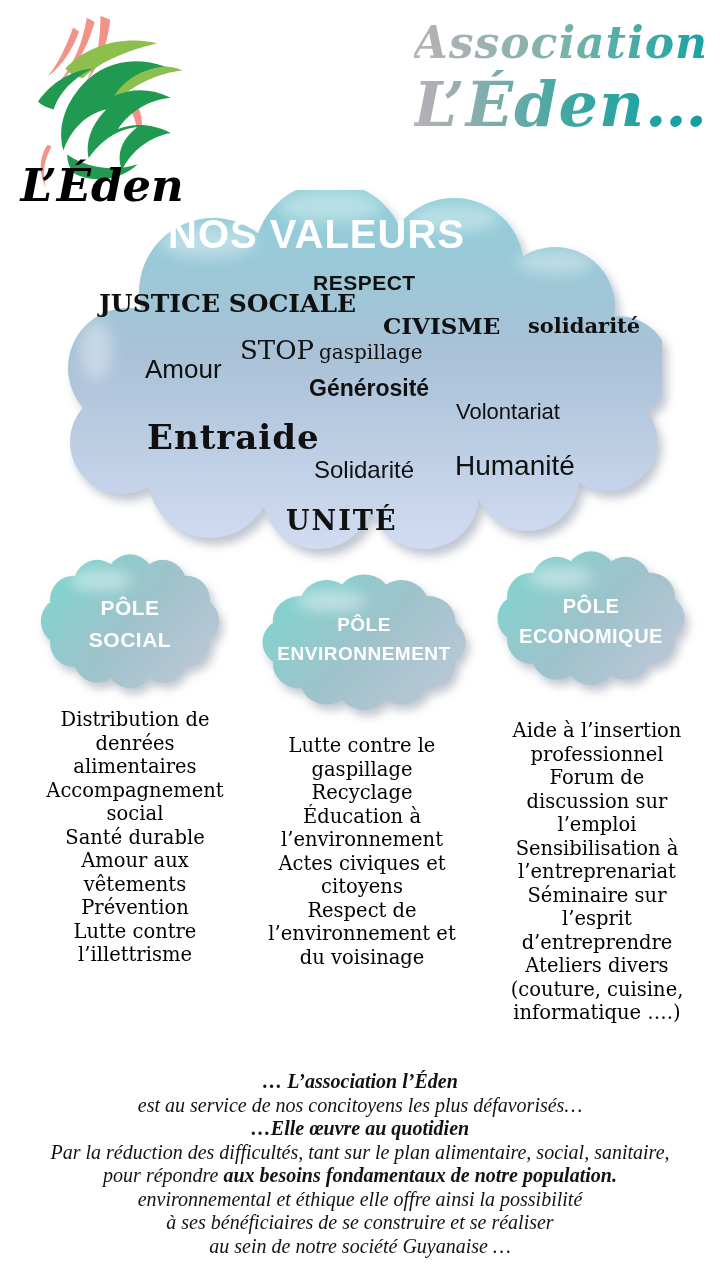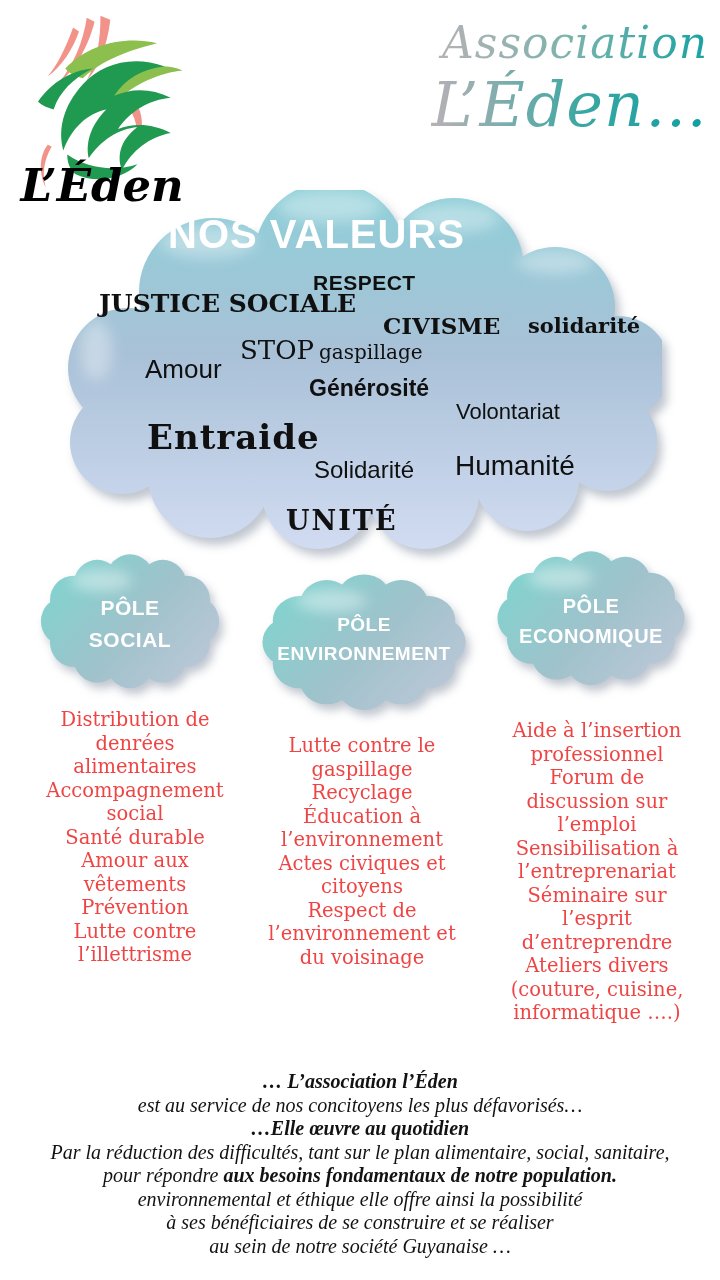--- a/index.html
+++ b/index.html
@@ -3,21 +3,21 @@
 <meta charset="utf-8">
 <style>
   html,body{margin:0;padding:0;}
   body{width:720px;height:1280px;background:#ffffff;overflow:hidden;
        font-family:"Liberation Sans",sans-serif;position:relative;}
   .abs{position:absolute;}
 
   
   .logo-svg{left:8px;top:8px;width:182px;height:205px;}
   .title-block{right:12px;top:18px;text-align:right;}
-  .title-line{font-family:"DejaVu Serif",serif;font-style:italic;font-weight:normal;
+  .title-line{font-family:"DejaVu Serif",serif;font-style:italic;font-weight:bold;
               letter-spacing:1px;
               -webkit-background-clip:text;background-clip:text;color:transparent;}
   .title-1{font-size:44px;line-height:50px;
            background-image:linear-gradient(90deg,#b9b1b6 0%,#7cb3ab 50%,#16a3a3 100%);}
   .title-2{font-size:62px;line-height:70px;margin-top:2px;
            background-image:linear-gradient(90deg,#b9b1b6 0%,#3aa7a2 55%,#0f9fa2 100%);}
 
   
   .big-cloud-svg{left:58px;top:190px;width:604px;height:362px;
                  filter:drop-shadow(5px 7px 5px rgba(90,105,130,.38));}
@@ -49,21 +49,21 @@
   .pc3{left:486px;top:542px;width:210px;height:158px;}
   .pole-label{position:absolute;inset:0;display:flex;flex-direction:column;
               align-items:center;justify-content:center;text-align:center;
               color:#ffffff;font-weight:bold;letter-spacing:.5px;}
   .pc1 .pole-label{font-size:21px;line-height:32px;}
   .pc2 .pole-label{font-size:19px;line-height:29px;transform:translateY(-6px);}
   .pc3 .pole-label{font-size:20px;line-height:30px;}
 
   
   .col{position:absolute;text-align:center;font-family:"DejaVu Serif",serif;
-       font-size:19.5px;line-height:23.5px;color:#ef4444;}
+       font-size:19.5px;line-height:23.5px;color:#000000;}
   .col1{left:37px; top:708px;width:196px;}
   .col2{left:263px;top:734px;width:198px;}
   .col3{left:503px;top:719px;width:188px;}
 
   
   .footer{left:0;top:1070px;width:720px;text-align:center;
           font-family:"Liberation Serif",serif;font-style:italic;
           font-size:20px;line-height:23.5px;color:#121212;}
   .footer .b{font-weight:bold;}
 </style>

